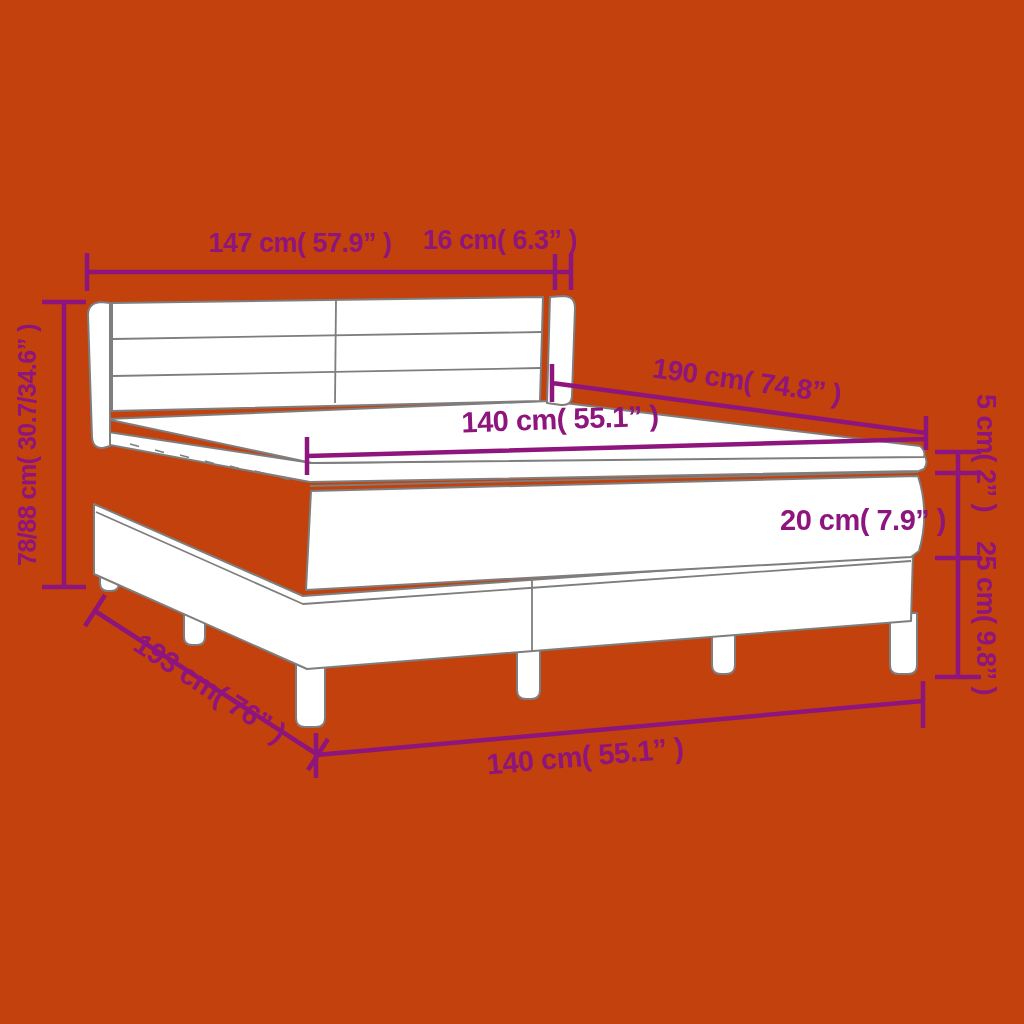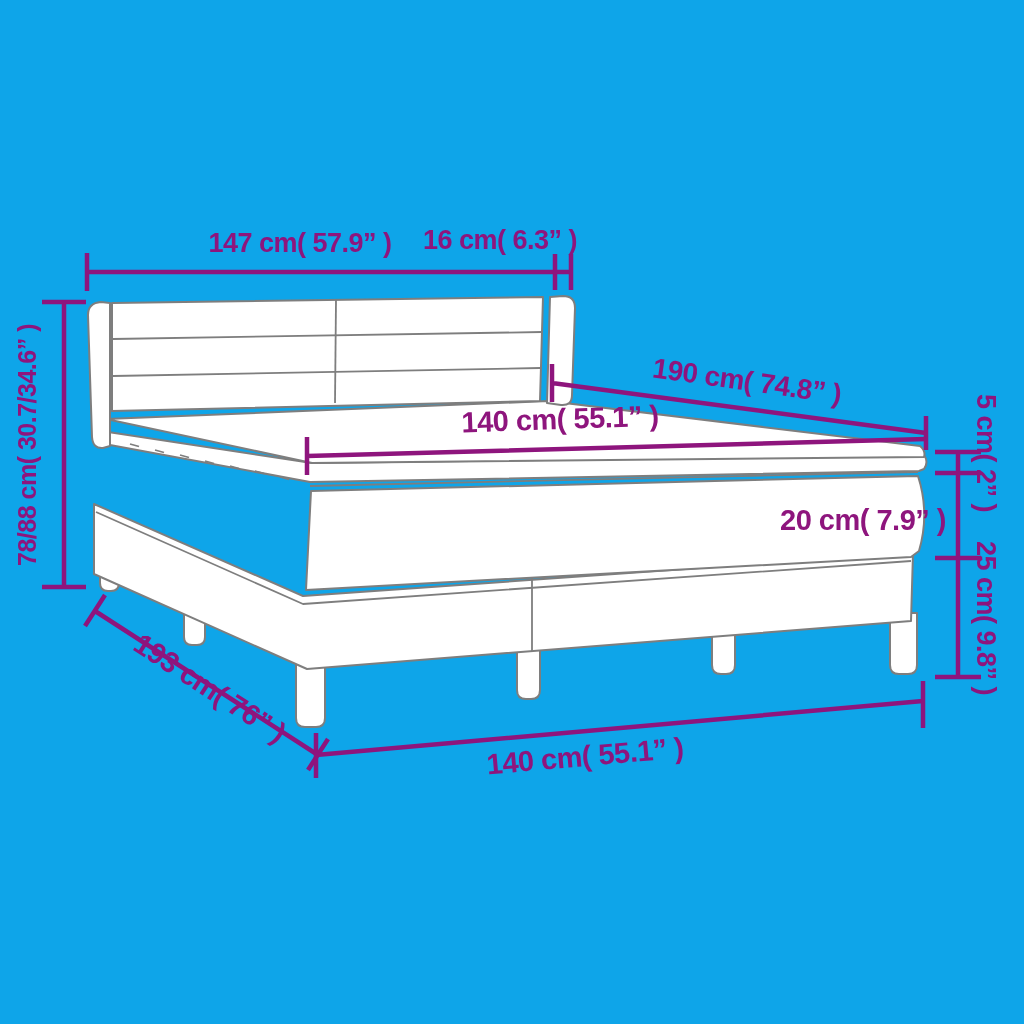--- a/index.html
+++ b/index.html
@@ -1,17 +1,17 @@
 <!DOCTYPE html>
 <html><head>
 <meta charset="utf-8">
 <style>
   html,body{margin:0;padding:0;background:#ffffff;}
   body{width:1024px;height:1024px;overflow:hidden;}
-  .stage{position:relative;width:1024px;height:1024px;background:#0ea5e9;}
+  .stage{position:relative;width:1024px;height:1024px;background:#c2410c;}
   svg{display:block;}
   .bed{stroke:#7e7e7e;stroke-width:2;fill:#ffffff;stroke-linejoin:round;}
   .bedline{stroke:#7e7e7e;stroke-width:1.8;fill:none;stroke-linejoin:round;}
   .dim{stroke:#8e157d;stroke-width:4.5;fill:none;stroke-linecap:butt;}
   .dimtext{fill:#8e157d;font-family:"Liberation Sans","DejaVu Sans",sans-serif;
            font-weight:700;text-anchor:middle;dominant-baseline:central;letter-spacing:-0.5px;}
 </style>
 </head>
 <body>
 

